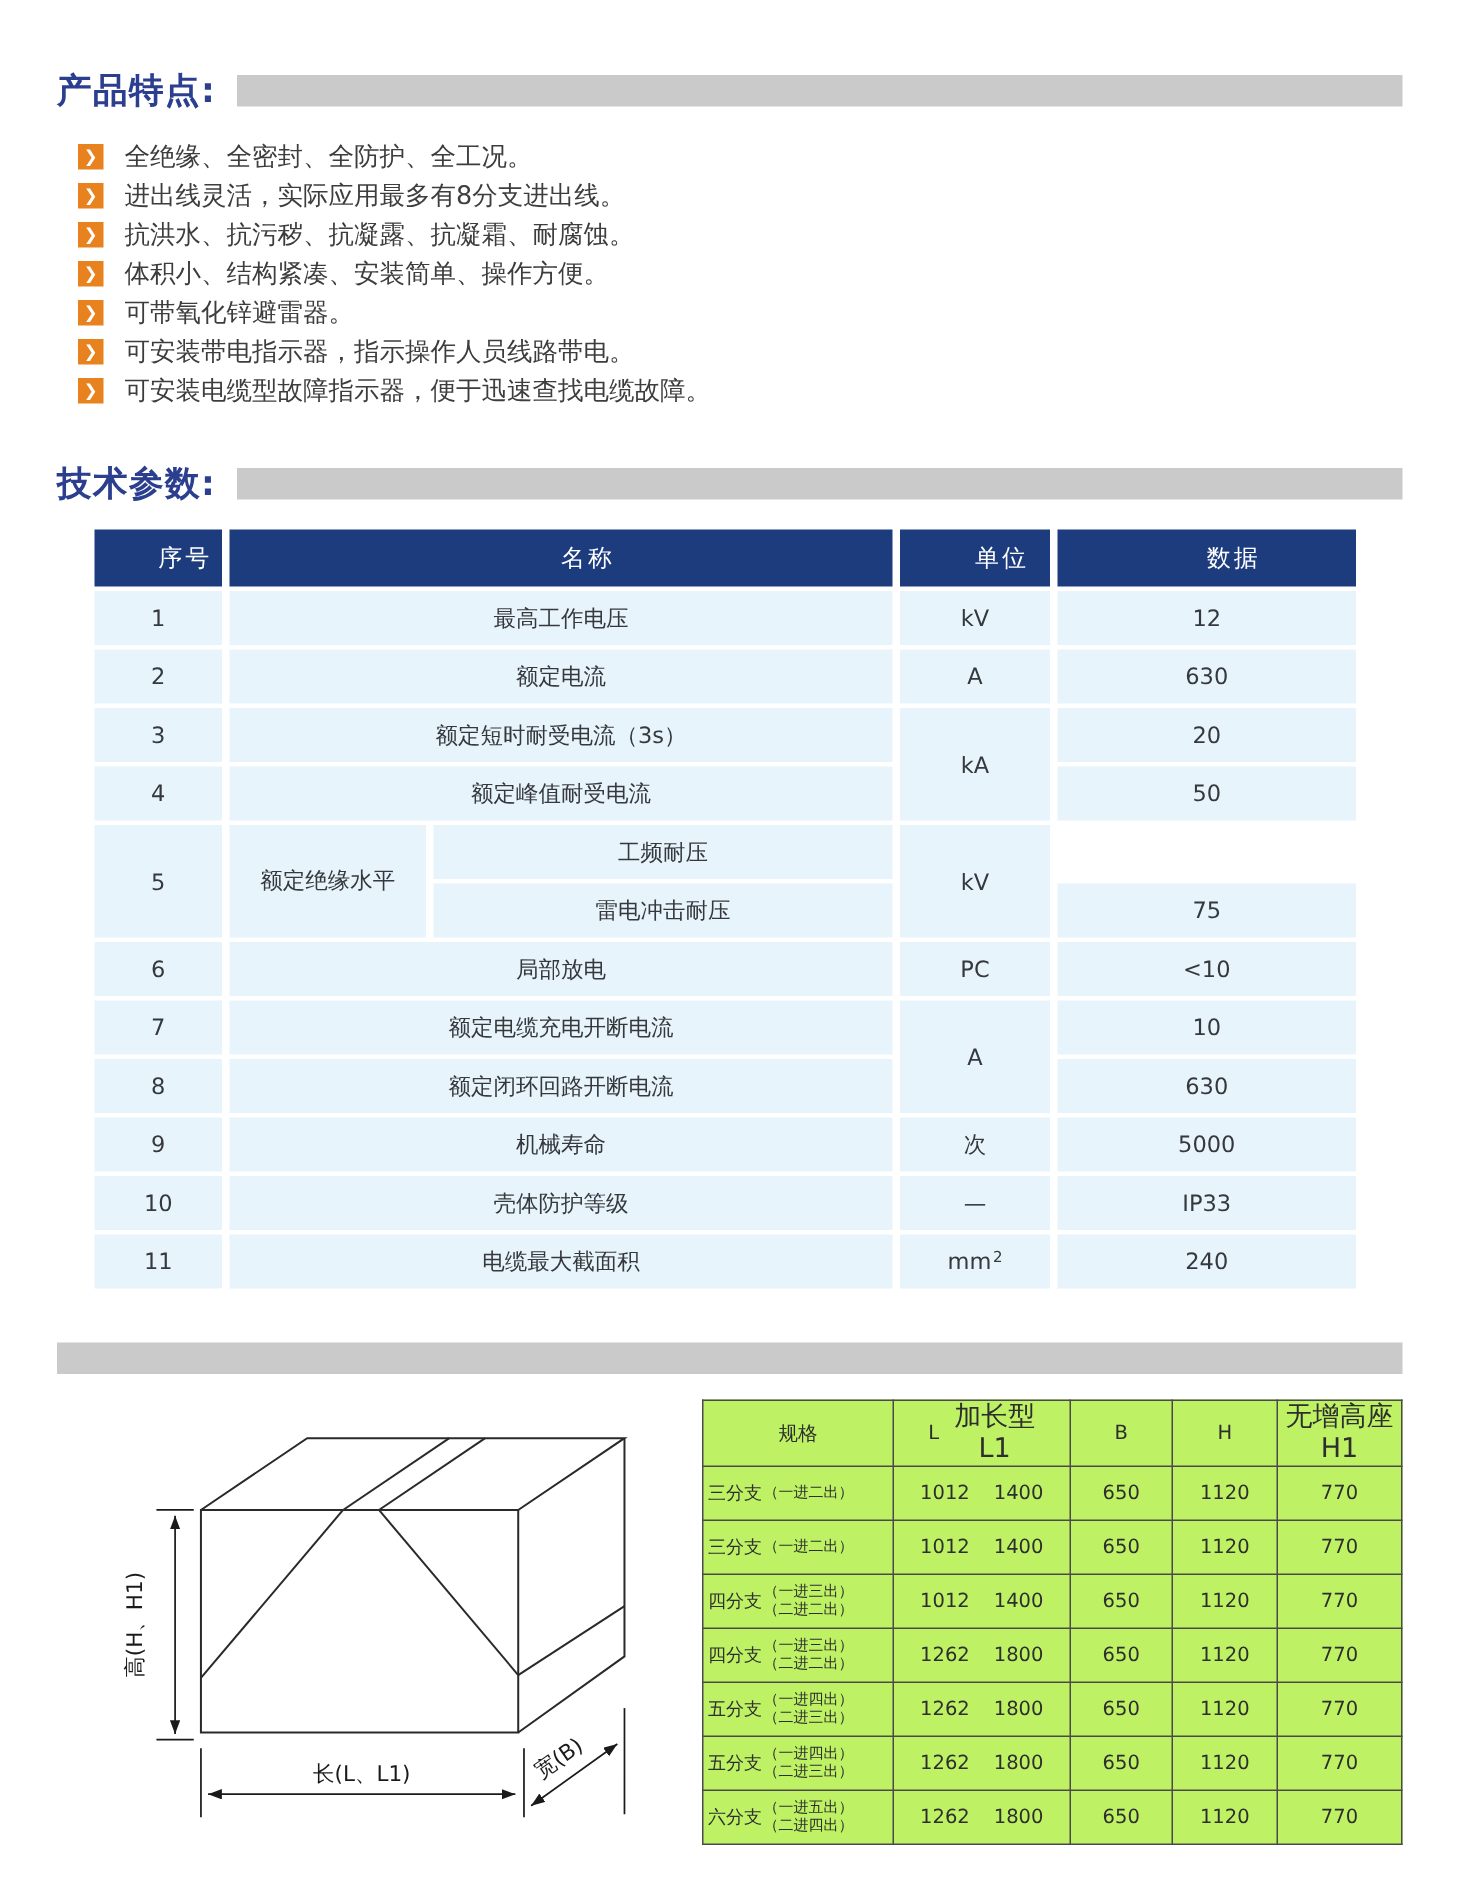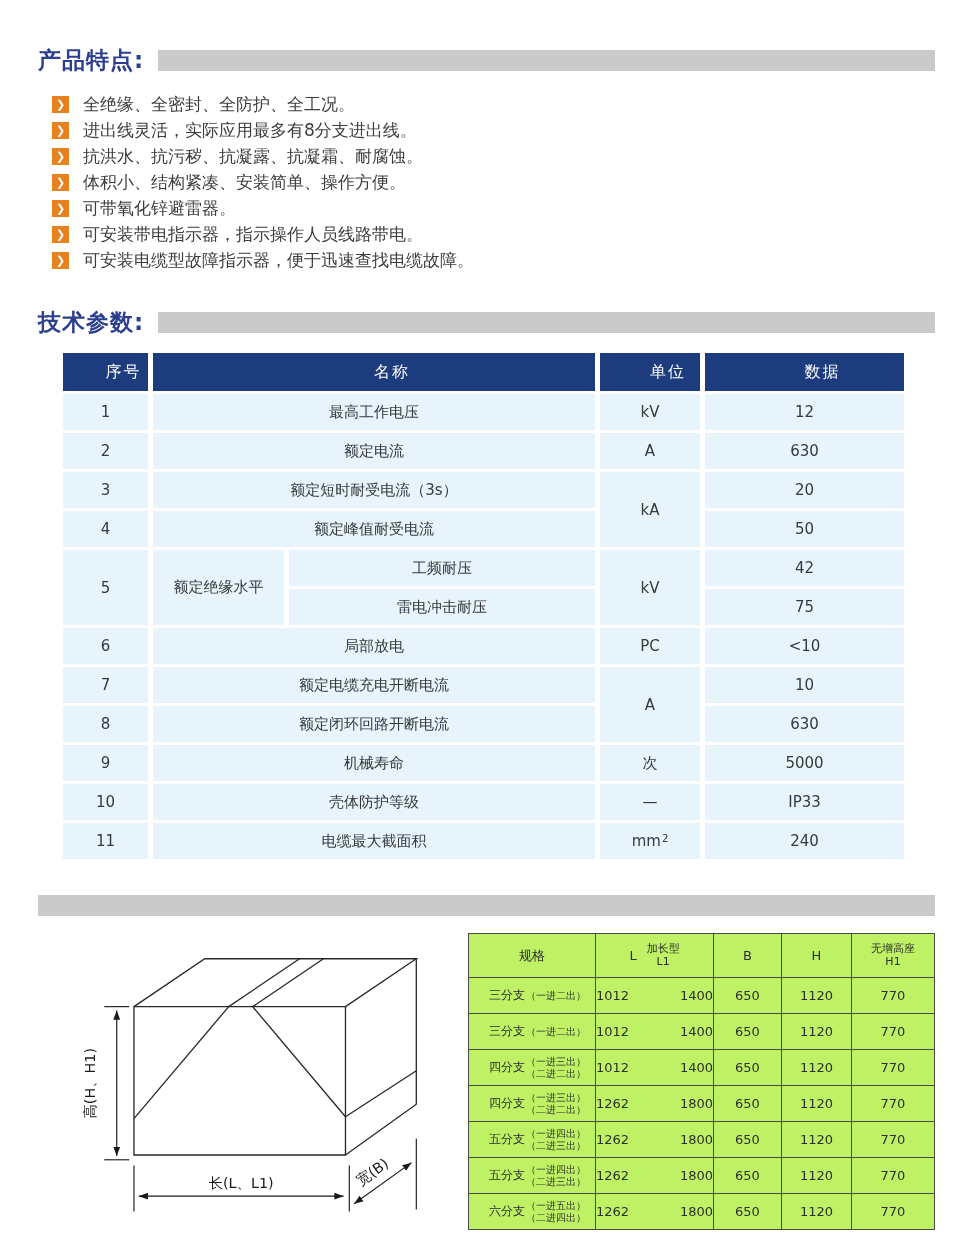--- a/index.html
+++ b/index.html
@@ -34,26 +34,26 @@
   .dtable { border-collapse:collapse; width:466px; table-layout:fixed; background:#bef264; }
   .dtable th, .dtable td { border:1.5px solid #4a4a4a; text-align:center; vertical-align:middle;
                            color:#2e2e2e; font-weight:normal; }
   .dtable thead tr { height:44px; }
   .dtable tbody tr { height:36px; }
   .col-spec { width:127px; } .col-l { width:118px; } .col-b { width:68px; }
   .col-h { width:70px; } .col-h1 { width:83px; }
   .dtable th { font-size:13px; }
   .dtable td { font-size:13px; }
   .lh { display:flex; align-items:center; justify-content:center; gap:10px; }
-  .stk { display:flex; flex-direction:column; line-height:1.15; font-size:11px; }
-  .spec { padding-left:20px; }
+  .stk { display:flex; flex-direction:column; line-height:1.15; font-size:18px; }
+  .spec { padding-left:3px; }
   .spec-in { display:flex; align-items:center; justify-content:flex-start; gap:1px; }
   .pfx { font-size:12px; white-space:nowrap; }
   .stk2 { display:flex; flex-direction:column; line-height:1.15; font-size:10px; white-space:nowrap; }
-  .ll { display:flex; justify-content:space-between; gap:16px; }
+  .ll { display:flex; justify-content:center; gap:16px; }
 </style>
 </head>
 <body>
 
 <div class="page">
 
   <div class="sec-head">
     <span class="sec-title">产品特点:</span>
     <span class="sec-bar"></span>
   </div>
@@ -116,21 +116,20 @@
     <div class="c" style="grid-area:4/5">20</div>
     <div class="c" style="grid-area:5/1">4</div>
     <div class="c" style="grid-row:5;grid-column:2/4">额定峰值耐受电流</div>
     <div class="c" style="grid-area:5/5">50</div>
 
     <div class="c" style="grid-row:6/8;grid-column:1">5</div>
     <div class="c" style="grid-row:6/8;grid-column:2">额定绝缘水平</div>
     <div class="c" style="grid-area:6/3">工频耐压</div>
     <div class="c" style="grid-area:7/3">雷电冲击耐压</div>
     <div class="c" style="grid-row:6/8;grid-column:4">kV</div>
-    <div class="c" style="grid-area:6/5">42</div>
     <div class="c" style="grid-area:7/5">75</div>
 
     <div class="c" style="grid-area:8/1">6</div>
     <div class="c" style="grid-row:8;grid-column:2/4">局部放电</div>
     <div class="c" style="grid-area:8/4">PC</div>
     <div class="c" style="grid-area:8/5">&lt;10</div>
 
     <div class="c" style="grid-area:9/1">7</div>
     <div class="c" style="grid-row:9;grid-column:2/4">额定电缆充电开断电流</div>
     <div class="c" style="grid-row:9/11;grid-column:4">A</div>

